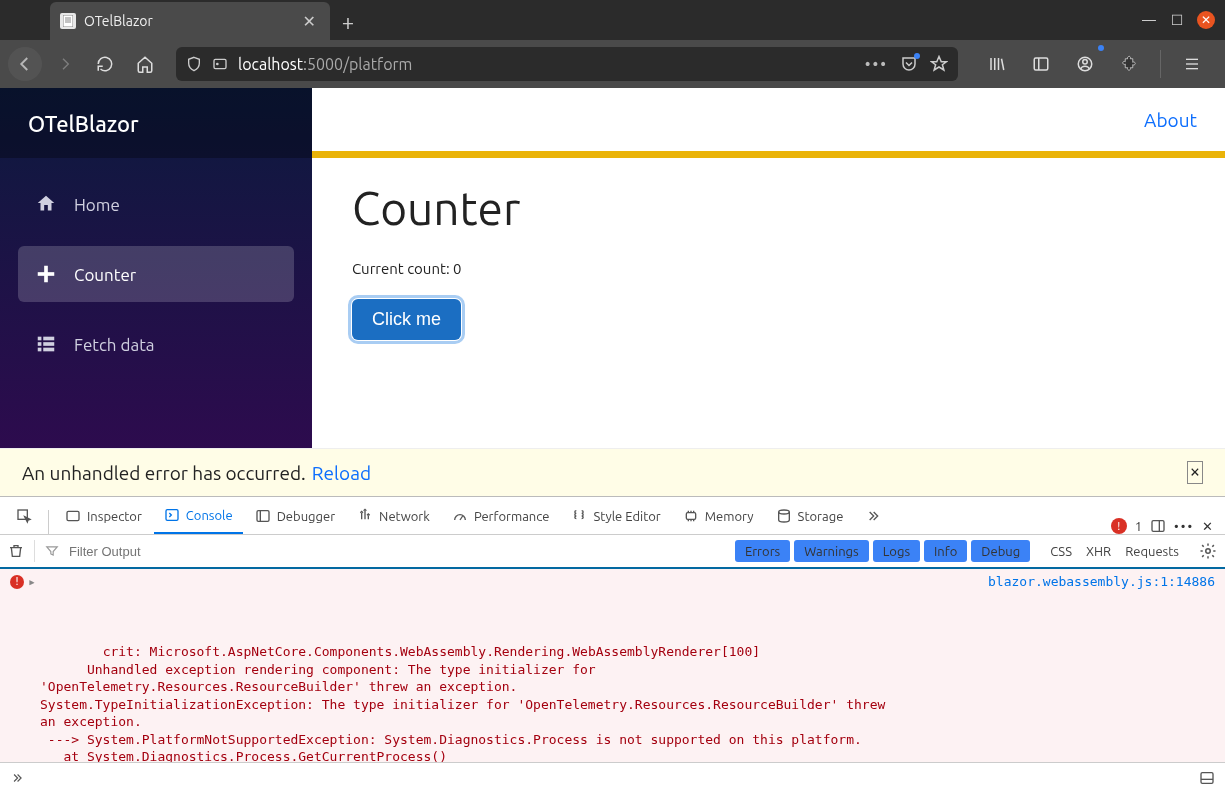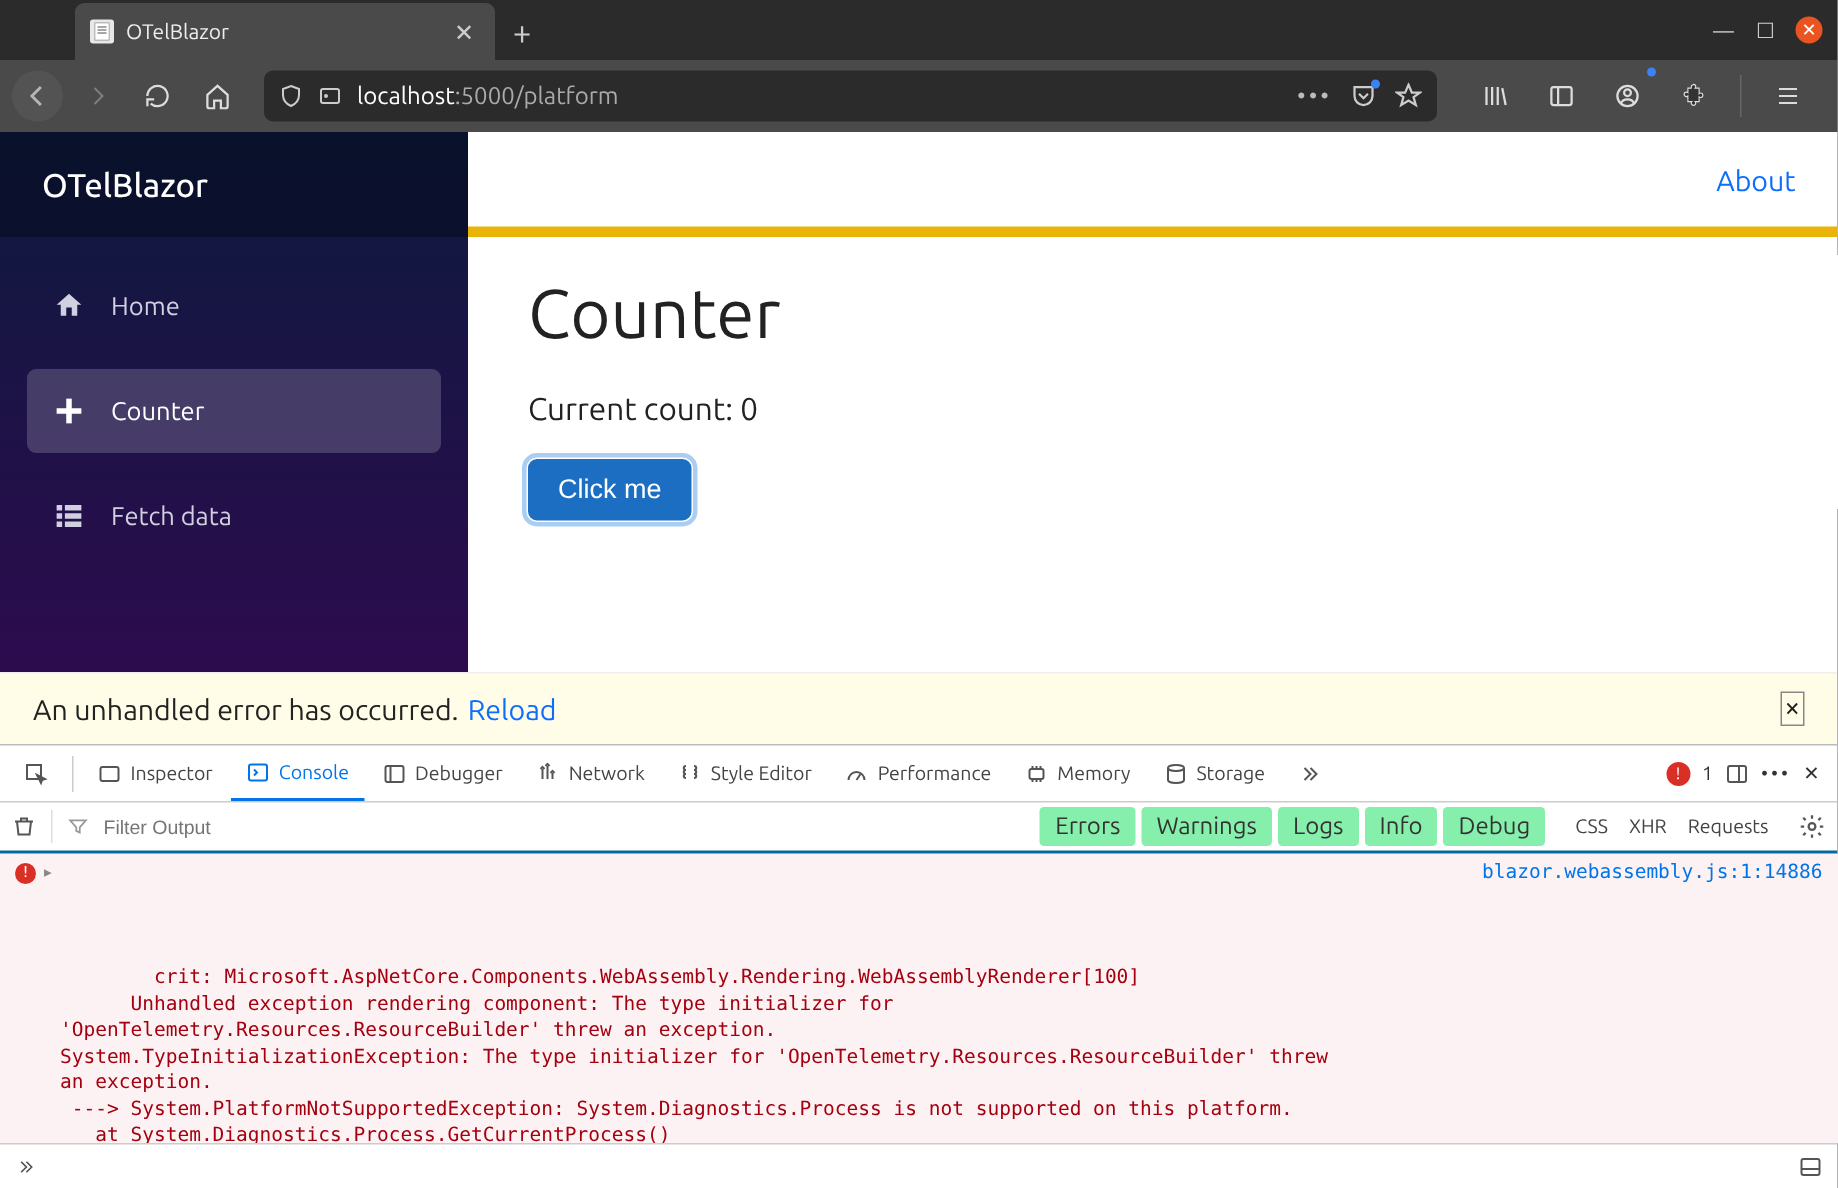--- a/index.html
+++ b/index.html
@@ -39,39 +39,39 @@
   .brand { height: 70px; display:flex; align-items:center; padding: 0 28px; font-size: 22px; background: rgba(0,0,0,0.3); font-weight:500;}
   .navlist { padding: 18px 18px; display:flex; flex-direction:column; gap:14px;}
   .navitem { height: 56px; display:flex; align-items:center; padding: 0 14px; border-radius:6px; color:#d0d0e0; cursor:pointer; font-size:17px;}
   .navitem .icon { width:28px; margin-right:14px; display:flex; align-items:center; justify-content:center;}
   .navitem.active { background: rgba(255,255,255,0.18); color:#fff;}
   .main { flex:1; background:#fff; display:flex; flex-direction:column;}
   .topbar { height:70px; border-bottom:7px solid #eab308; display:flex; align-items:center; justify-content:flex-end; padding: 0 28px;}
   .about { color:#0d6efd; font-size:19px; cursor:pointer;}
   .content { padding: 24px 40px;}
   h1 { font-size: 46px; font-weight: 400; color:#222; margin-bottom: 26px;}
-  .count { font-size: 21px; color:#222; margin-bottom: 22px;}
+  .count { font-size: 15px; color:#222; margin-bottom: 22px;}
   .btn { background:#1b6ec2; color:#fff; border:none; padding: 10px 20px; font-size:18px; border-radius:6px; outline: 3px solid #a9cdf3; outline-offset: 1px; cursor:pointer;}
 
   
   .errorbar { background:#fffde7; padding: 12px 22px; font-size: 19px; color:#222; display:flex; align-items:center; border-top:1px solid #eee;}
   .errorbar a { color:#0d6efd; text-decoration:none; cursor:pointer; margin-left:6px;}
   .errorbar .dismiss { margin-left:auto; font-size:11px; border:1px solid #888; padding:1px 3px; cursor:pointer; font-family:monospace;}
 
   
   .devtools { height: 296px; background:#fff; border-top: 1px solid #bbb; display:flex; flex-direction:column; font-size:13px; color:#333;}
-  .dt-tabs { height: 38px; border-bottom:1px solid #ccc; display:flex; align-items:center; padding: 0 6px; gap:2px;}
+  .dt-tabs { height: 38px; border-bottom:1px solid #ccc; display:flex; align-items:flex-end; padding: 0 6px; gap:2px;}
   .dt-tab { display:flex; align-items:center; gap:6px; padding: 0 10px; height:100%; cursor:pointer; color:#444;}
   .dt-tab.active { color:#0074e8; border-bottom: 2px solid #0074e8;}
   .dt-right { margin-left:auto; display:flex; align-items:center; gap:8px; padding-right:6px;}
   .err-badge { background:#d93025; color:#fff; border-radius:50%; width:16px; height:16px; font-size:11px; display:flex; align-items:center; justify-content:center;}
   .dt-filterbar { height:34px; border-bottom:2px solid #0369a1; display:flex; align-items:center; padding: 0 8px; gap:10px;}
   .filterinput { flex:1; border:none; outline:none; font-size:13px; color:#888;}
   .pillgroup { display:flex; gap:4px;}
-  .pill { background:#86efac; padding: 4px 10px; border-radius:3px; font-size:16px; cursor:pointer;}
+  .pill { background:#3b82f6; padding: 4px 10px; border-radius:3px; font-size:13px; cursor:pointer;}
   .linkgroup { display:flex; gap:14px; color:#444; padding: 0 10px;}
   .console { flex:1; overflow:auto; font-family: "DejaVu Sans Mono", Menlo, monospace; font-size:13px; line-height:1.35; background:#fdf2f3; padding: 4px 8px 4px 40px; position:relative; white-space:pre; color:#a4000f;}
   .console .srclink { position:absolute; right:10px; top:4px; color:#0074e8; cursor:pointer; font-family: "DejaVu Sans Mono", monospace; margin-left: 44px;}
   .console .erricon { position:absolute; left:10px; top:6px; width:14px; height:14px; background:#d93025; border-radius:50%; color:#fff; font-size:10px; display:flex; align-items:center; justify-content:center;}
   .console .arrow { position:absolute; left:28px; top:4px; color:#888;}
 
   .dt-footer { height:30px; border-top:1px solid #ccc; display:flex; align-items:center; padding: 0 10px; color:#555;}
   .dt-footer .right { margin-left:auto;}
 
   svg { display:block; }
@@ -281,30 +281,30 @@
           </div>
         <div class="dt-tab">
             <svg width="16" height="16" viewBox="0 0 24 24" fill="none" stroke="#555" stroke-width="2">
               <path d="M7 17V7m5 10V4m5 13v-6"></path>
               <path d="M5 7l2-2 2 2M10 4l2-2 2 2M15 11l2-2 2 2"></path>
             </svg>
             <span>Network</span>
           </div>
         <div class="dt-tab">
             <svg width="16" height="16" viewBox="0 0 24 24" fill="none" stroke="#555" stroke-width="2">
-              <path d="M8 4c-3 0-3 4 0 4-3 0-3 4 0 4-3 0-3 4 0 4M16 4c3 0 3 4 0 4 3 0 3 4 0 4 3 0 3 4 0 4"></path>
-            </svg>
-            <span>Style Editor</span>
-          </div>
-        <div class="dt-tab">
-            <svg width="16" height="16" viewBox="0 0 24 24" fill="none" stroke="#555" stroke-width="2">
               <path d="M4 18a8 8 0 1 1 16 0"></path>
               <line x1="12" y1="18" x2="16" y2="12"></line>
             </svg>
             <span>Performance</span>
+          </div>
+        <div class="dt-tab">
+            <svg width="16" height="16" viewBox="0 0 24 24" fill="none" stroke="#555" stroke-width="2">
+              <path d="M8 4c-3 0-3 4 0 4-3 0-3 4 0 4-3 0-3 4 0 4M16 4c3 0 3 4 0 4 3 0 3 4 0 4 3 0 3 4 0 4"></path>
+            </svg>
+            <span>Style Editor</span>
           </div>
         <div class="dt-tab">
             <svg width="16" height="16" viewBox="0 0 24 24" fill="none" stroke="#555" stroke-width="2">
               <rect x="5" y="7" width="14" height="10" rx="2"></rect>
               <line x1="8" y1="4" x2="8" y2="7"></line>
               <line x1="12" y1="4" x2="12" y2="7"></line>
               <line x1="16" y1="4" x2="16" y2="7"></line>
               <line x1="8" y1="17" x2="8" y2="20"></line>
               <line x1="12" y1="17" x2="12" y2="20"></line>
               <line x1="16" y1="17" x2="16" y2="20"></line>

